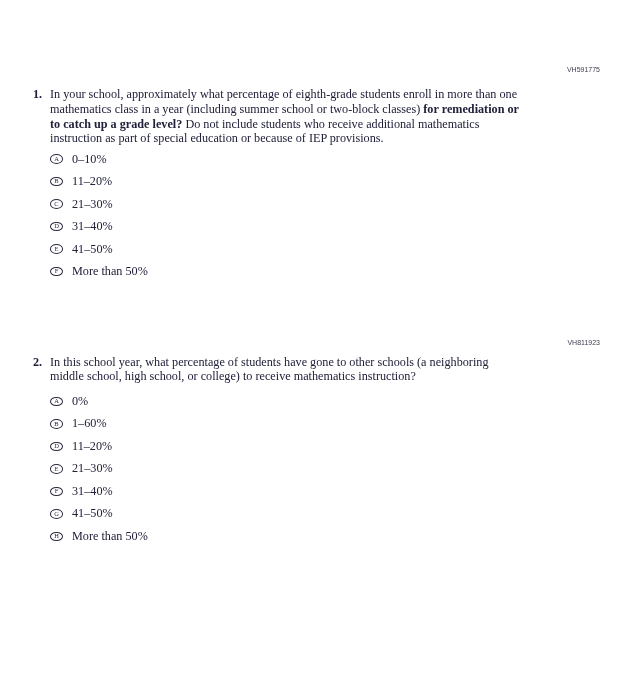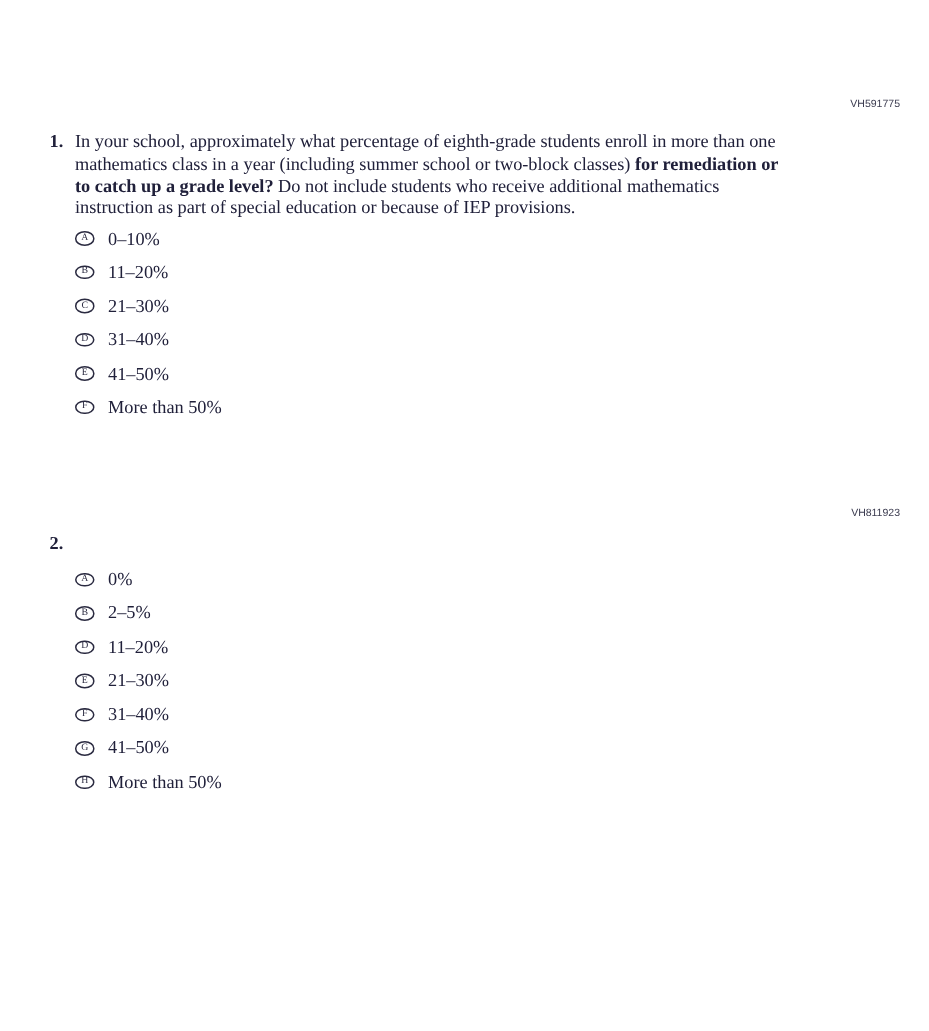--- a/index.html
+++ b/index.html
@@ -107,29 +107,30 @@
         <span class="bubble">F</span>
         <span class="opt-label">More than 50%</span>
       </div>
     </div>
   </div>
 
   <div class="qblock qblock-2">
     <div class="qcode">VH811923</div>
     <div class="question">
       <span class="qnum">2.</span>
+      <span class="qtext"><span>In this school year, what percentage of students have gone to other schools (a neighboring middle school, high school, or college) to receive mathematics instruction?</span><span class="bold-seg"></span><span></span></span>
     </div>
     <div class="options">
       <div class="option">
         <span class="bubble">A</span>
         <span class="opt-label">0%</span>
       </div>
       <div class="option">
         <span class="bubble">B</span>
-        <span class="opt-label">2–5%</span>
+        <span class="opt-label">1–60%</span>
       </div>
       <div class="option">
         <span class="bubble">D</span>
         <span class="opt-label">11–20%</span>
       </div>
       <div class="option">
         <span class="bubble">E</span>
         <span class="opt-label">21–30%</span>
       </div>
       <div class="option">

